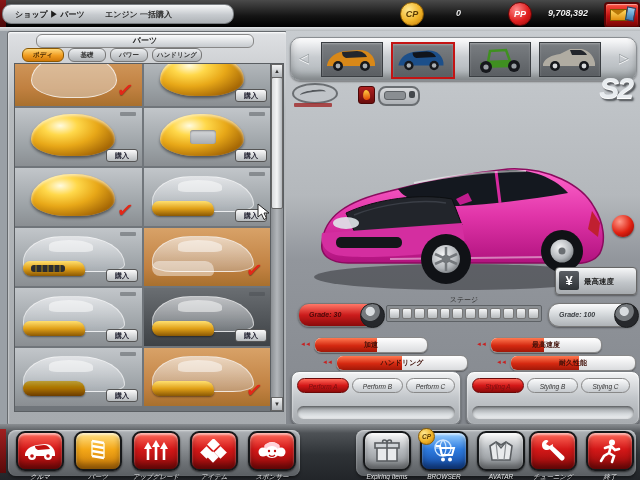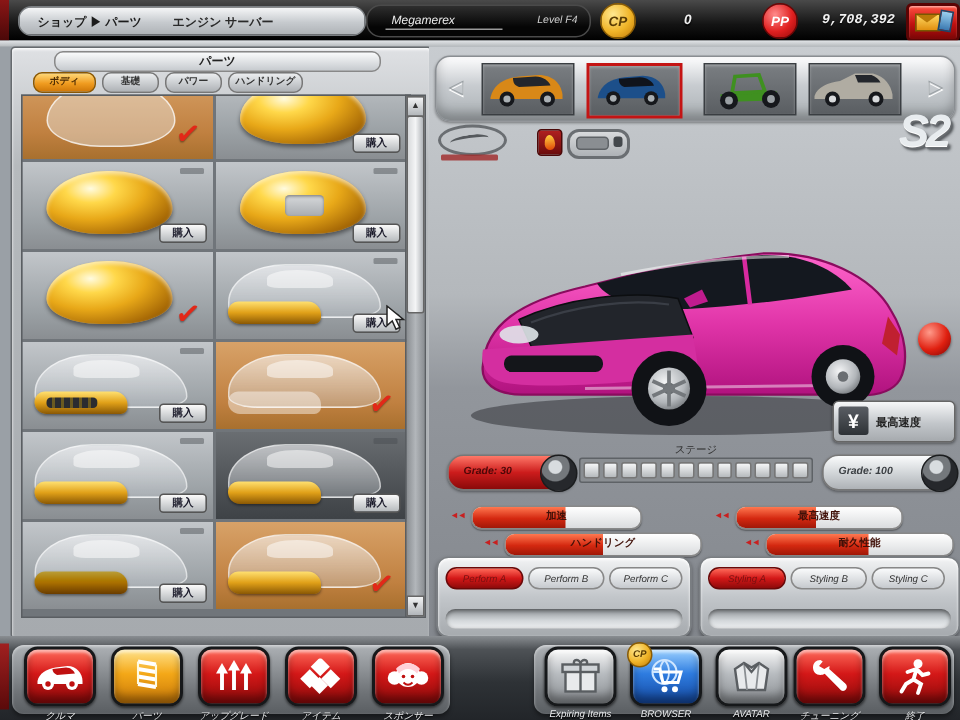--- a/index.html
+++ b/index.html
@@ -2,35 +2,35 @@
 <html><head>
 <meta charset="utf-8">
 <style>
   html,body{margin:0;padding:0;background:#000;}
   #screen{position:relative;width:640px;height:480px;overflow:hidden;
     font-family:"Liberation Sans",sans-serif;background:#9aa0a6;-webkit-user-select:none;}
   
   .topbar{position:absolute;left:0;top:0;width:640px;height:27px;
     background:linear-gradient(#4a4a4a,#141414 60%,#000);}
   .corner-red{position:absolute;left:0;top:0;width:6px;height:27px;background:linear-gradient(#8a1616,#4a0808);}
-  .crumb-pill{position:absolute;left:12px;top:4px;width:230px;height:18px;border-radius:9px;
+  .crumb-pill{position:absolute;left:2px;top:4px;width:230px;height:18px;border-radius:9px;
     background:linear-gradient(#f6f7f8,#c6cace 55%,#aeb2b6);border:1px solid #7a7e82;}
   .crumb-pill .bc{position:absolute;left:12px;top:4px;font-size:8px;color:#1c1c1c;font-weight:bold;}
   .crumb-pill .srv{position:absolute;left:102px;top:4px;font-size:8px;color:#2a2a2a;font-weight:bold;}
   .nameplate{position:absolute;left:244px;top:3px;width:148px;height:20px;border-radius:10px;
     background:linear-gradient(#2e2e2e,#050505 70%);border:1px solid #4a4a4a;}
   .nameplate .nm{position:absolute;left:16px;top:5px;font-size:8px;font-style:italic;color:#ececec;}
   .nameplate .nm-line{position:absolute;left:12px;bottom:4px;width:78px;height:1px;background:#9a9a9a;}
   .nameplate .lv{position:absolute;right:8px;top:6px;font-size:7px;font-style:italic;color:#cfcfcf;}
   .coin{position:absolute;top:2px;width:22px;height:22px;border-radius:50%;
     font-size:9px;font-weight:bold;text-align:center;line-height:22px;font-style:italic;}
   .coin.cp{left:400px;background:radial-gradient(circle at 35% 30%,#ffe890,#f0b428 55%,#c07808);border:1px solid #8a5c04;color:#5a3c04;}
   .coin.pp{left:508px;background:radial-gradient(circle at 35% 30%,#ff8a8a,#e02020 55%,#900808);border:1px solid #6a0606;color:#fff;}
   .curval{position:absolute;top:8px;font-size:9px;font-style:italic;font-weight:bold;color:#f0f0f0;text-shadow:0 1px 1px #000;}
-  .curval.v0{left:456px;}.curval.v1{left:548px;font-family:Liberation Mono, monospace;}
+  .curval.v0{left:456px;}.curval.v1{left:548px;}
   .mailbtn{position:absolute;left:604px;top:2px;width:32px;height:22px;border-radius:4px;
     background:linear-gradient(#ff5040,#c01010 55%,#7a0606);border:2px solid #5a0404;box-shadow:inset 0 1px 1px rgba(255,255,255,.5);}
   .envelope{position:absolute;left:4px;top:5px;width:15px;height:10px;background:linear-gradient(#ffd860,#e09010);border:1px solid #7a5800;}
   .envelope:before{content:"";position:absolute;left:0;top:0;border-left:7px solid transparent;border-right:7px solid transparent;border-top:5px solid #b87808;}
   .maildoc{position:absolute;right:3px;top:3px;width:7px;height:12px;background:linear-gradient(#9ad0f0,#3a78b0);border:1px solid #1a486e;transform:rotate(10deg);}
   .top-lip{position:absolute;left:0;top:27px;width:640px;height:4px;background:linear-gradient(#e2e5e8,#b6babd);}
 
   
   .lpanel{position:absolute;left:7px;top:31px;width:279px;height:393px;border:1px solid #666a6e;border-radius:3px;
     background:linear-gradient(#dfe1e4,#b6babd 20%,#a6aaae);box-shadow:inset 0 1px 2px #fff;}
@@ -174,26 +174,21 @@
 </style>
 </head>
 <body>
 
 <div id="screen">
 
   <div class="topbar">
     <div class="corner-red"></div>
     <div class="crumb-pill">
       <span class="bc">ショップ ▶ パーツ</span>
-      <span class="srv">エンジン サーバー</span>
-    </div>
-    <div class="nameplate">
-      <span class="nm">Megamerex</span>
-      <span class="nm-line"></span>
-      <span class="lv">Level F4</span>
+      <span class="srv">エンジン 一括購入</span>
     </div>
     <div class="coin cp">CP</div>
     <span class="curval v0">0</span>
     <div class="coin pp">PP</div>
     <span class="curval v1">9,708,392</span>
     <div class="mailbtn">
       <span class="envelope"></span>
       <span class="maildoc"></span>
     </div>
   </div>

